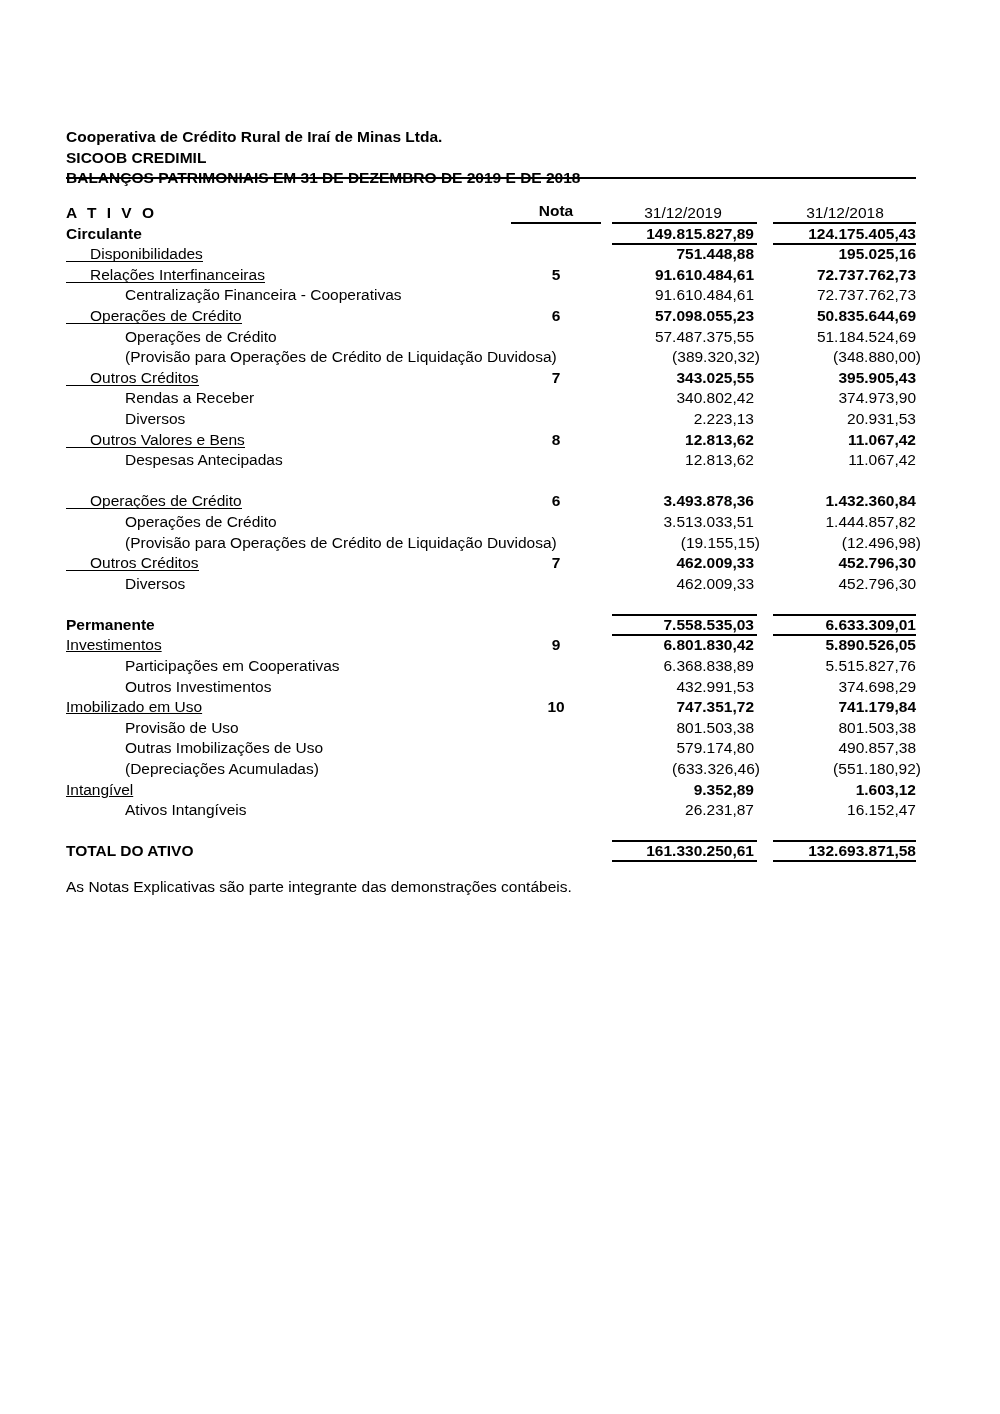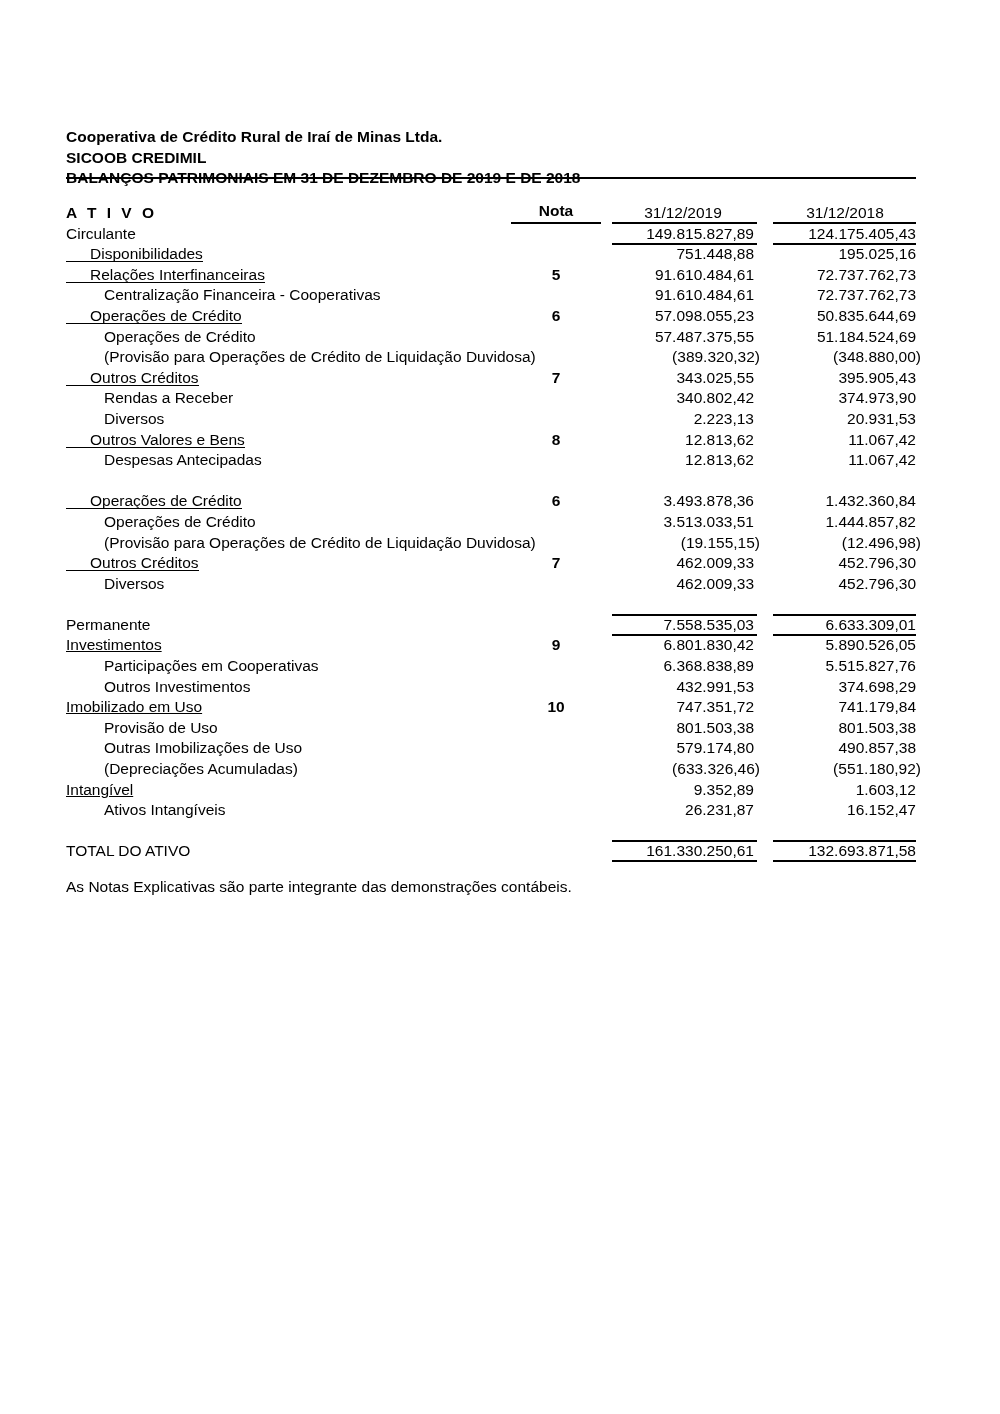--- a/index.html
+++ b/index.html
@@ -9,24 +9,24 @@
       color: #000; font-size: 15.5px;
     }
     .header { position: absolute; left: 66px; top: 95px; width: 560px; margin-top: 32px; }
     .header div { font-weight: bold; height: 20.5px; line-height: 20.5px; white-space: nowrap; }
     .header .u { text-decoration: underline; }
     .topline { position: absolute; left: 66px; top: 177px; width: 850px; height: 2px; background: #000; }
     .table { position: absolute; left: 66px; top: 179px; width: 850px; margin-top: 24px; }
     .row { position: relative; height: 20.6px; line-height: 20.6px; white-space: nowrap; }
     .row.gap { height: 20.6px; }
     .lbl { position: absolute; left: 0; }
-    .lbl.l3 { left: 38px; }
+    .lbl.l3 { left: 59px; }
     .lbl.ind { padding-left: 24px; background-image: linear-gradient(#000,#000); background-size: 100% 1px; background-repeat: no-repeat; background-position: 0 17px; }
     .lbl .under { text-decoration: underline; }
-    .bold { font-weight: normal; }
+    .bold { font-weight: bold; }
     .nota { position: absolute; left: 445px; width: 90px; text-align: center; font-weight: bold; }
     .v1 { position: absolute; left: 546px; width: 142px; text-align: right; }
     .v2 { position: absolute; left: 708px; width: 142px; text-align: right; }
     .v1.paren { width: 148px; }
     .v2.paren { width: 147px; }
     .hdr .v1, .hdr .v2 { text-align: center; font-weight: normal; }
     .hdr .lbl { letter-spacing: 3px; font-weight: bold; }
     .hdr .nota { top: -2px; }
     .line { position: absolute; height: 2px; background: #000; }
     .footnote { position: absolute; left: 66px; top: 878px; white-space: nowrap; }

